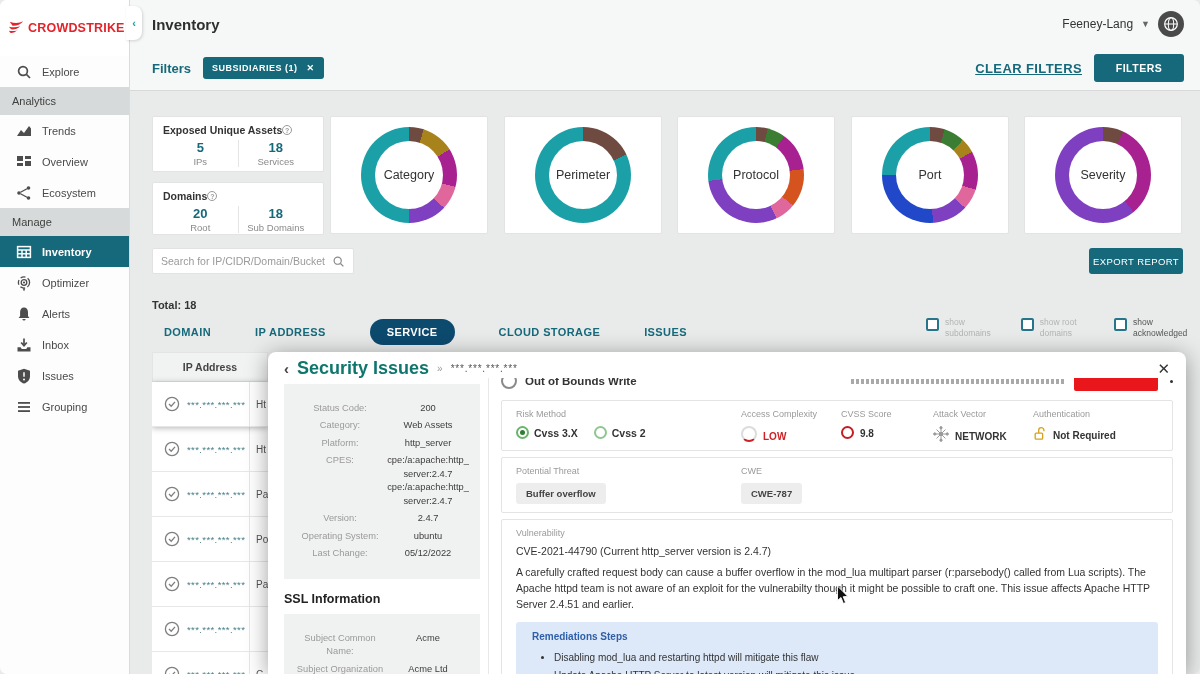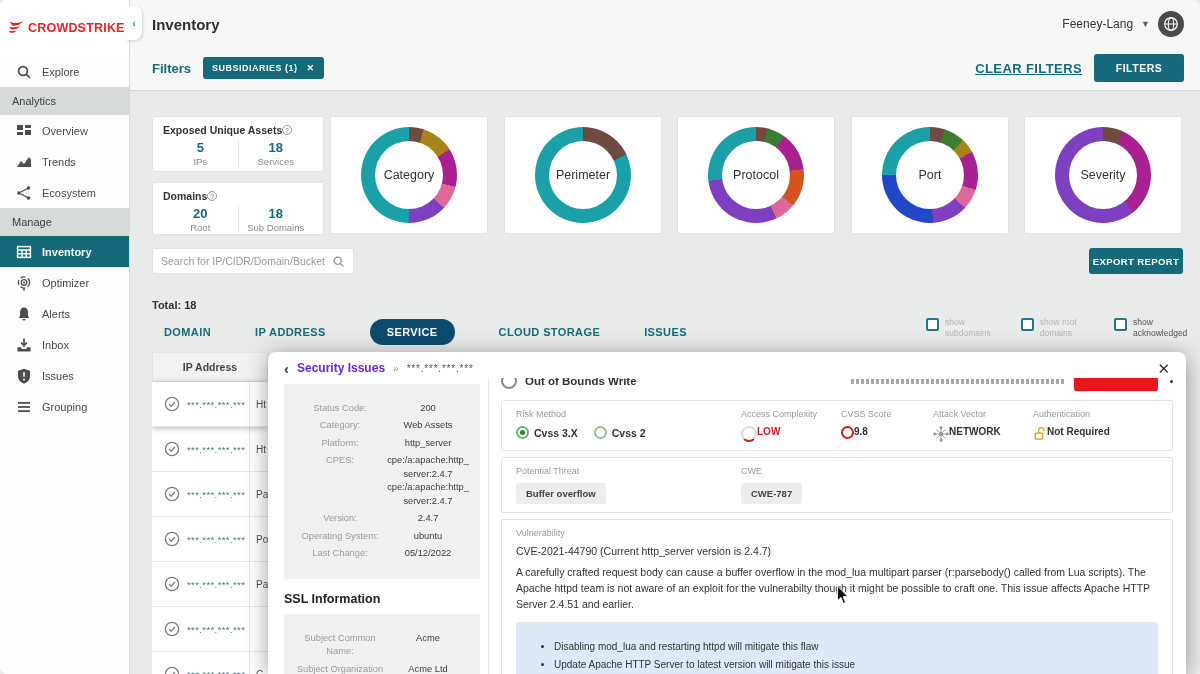--- a/index.html
+++ b/index.html
@@ -56,21 +56,21 @@
   .donut-card { position:absolute; top:24px; width:158px; height:118px; background:#fff; border:1px solid #e3e3e3; border-radius:2px; display:flex; align-items:center; justify-content:center; }
   .donut { position:relative; width:96px; height:96px; border-radius:50%; }
   .donut::after { content:""; position:absolute; inset:14px; background:#fff; border-radius:50%; }
   .donut-label { position:absolute; inset:0; display:flex; align-items:center; justify-content:center; font-size:12.5px; color:#333; z-index:2; }
 
   
   .search-box { position:absolute; left:22px; top:156px; width:202px; height:26px; background:#fff; border:1px solid #e2e2e2; border-radius:2px; display:flex; align-items:center; padding:0 8px; }
   .search-input { flex:1; border:none; outline:none; font-size:10.5px; color:#555; font-family:inherit; background:transparent; }
   .search-input::placeholder { color:#9a9a9a; }
   .search-glyph { width:13px; height:13px; color:#8a8a8a; }
-  .export-btn { position:absolute; right:17px; top:156px; width:94px; height:26px; background:#15697a; color:#fff; border:none; border-radius:3px; font-size:9.5px; font-weight:700; letter-spacing:.4px; font-family:inherit; cursor:pointer; }
+  .export-btn { position:absolute; right:17px; top:156px; width:94px; height:26px; background:#15697a; color:#fff; border:none; border-radius:3px; font-size:9.5px; font-weight:400; letter-spacing:.4px; font-family:inherit; cursor:pointer; }
 
   .total-line { position:absolute; left:22px; top:207px; font-size:11px; font-weight:700; color:#333; }
 
   
   .tabs-row { position:absolute; left:34px; top:227px; display:flex; align-items:center; gap:44px; }
   .tab { font-size:11px; font-weight:700; letter-spacing:.4px; color:#15697a; cursor:pointer; padding:7px 0; }
   .tab.active { background:#0c4a6e; color:#fff; border-radius:14px; padding:7px 17px; }
   .checks { position:absolute; right:14px; top:225px; display:flex; gap:30px; width:260px; }
   .check-opt { display:flex; gap:6px; width:72px; }
   .checkbox { width:13px; height:13px; border:2px solid #27758a; border-radius:2px; background:#fff; flex:none; margin-top:1px; cursor:pointer; }
@@ -83,21 +83,21 @@
   .ip-row { position:relative; height:45px; background:#fff; border-bottom:1px solid #e7e7e7; display:flex; align-items:center; padding-left:12px; gap:7px; cursor:pointer; }
   .ip-row.selected { box-shadow:0 1px 6px rgba(0,0,0,.3); z-index:2; }
   .row-check { width:16px; height:16px; flex:none; color:#7f7f7f; }
   .ip-text { font-size:9.5px; letter-spacing:.4px; color:#4a7f88; white-space:nowrap; }
   .svc-partial { position:absolute; left:97px; top:0; bottom:0; display:flex; align-items:center; padding-left:6px; border-left:1px solid #e7e7e7; font-size:10px; color:#555; white-space:nowrap; }
 
   
   .modal { position:absolute; left:268px; top:352px; width:918px; height:322px; background:#fff; border-radius:8px 8px 0 0; box-shadow:0 3px 22px rgba(0,0,0,.38); z-index:10; }
   .modal-header { height:26px; display:flex; align-items:center; padding:6px 16px 0 16px; gap:8px; }
   .back-chevron { font-size:15px; color:#444; font-weight:700; cursor:pointer; line-height:1; }
-  .modal-title { font-size:12px; font-weight:700; color:#6d28d9; }
+  .modal-title { font-size:18px; font-weight:700; color:#0f766e; }
   .modal-sep { font-size:10px; color:#999; }
   .modal-sub { font-size:10px; color:#555; letter-spacing:.8px; }
   .modal-close { margin-left:auto; font-size:15px; color:#333; cursor:pointer; line-height:1; }
   .modal-body { position:absolute; left:0; right:0; top:26px; bottom:0; overflow:hidden; }
   .v-divider { position:absolute; left:220px; top:0; bottom:0; width:1px; background:#e8e8e8; }
 
   .left-col { position:absolute; left:16px; top:6px; width:196px; }
   .kv-panel { background:#f0f1f1; padding:16px 10px;text-align:center; }
   .kv-row { display:flex; font-size:9.3px; line-height:1.45; padding:2px 0; }
   .kv-label { width:92px; flex:none; color:#9a9a9a; }
@@ -109,21 +109,21 @@
   .clipped-inner { position:absolute; left:0; right:0; top:-12px; height:30px; display:flex; align-items:center; gap:8px; }
   .clip-circle { width:16px; height:16px; border-radius:50%; border:2px solid #8a8a8a; flex:none; }
   .clip-title { font-size:11.5px; font-weight:700; color:#333; }
   .clip-meta { margin-left:auto; width:215px; height:5px; background:repeating-linear-gradient(90deg,#a9a9a9 0 3px,transparent 3px 5px); align-self:center; }
   .red-btn { width:84px; height:19px; background:#e9171b; border:none; border-radius:2px; flex:none; cursor:pointer; }
   .kebab { width:3px; height:3px; background:#333; border-radius:50%; flex:none; margin-left:4px; }
 
   .sec { border:1px solid #e4e4e4; border-radius:2px; background:#fff; padding:8px 14px; margin-bottom:6px; }
   .sec-cols { display:flex; }
   .m-label { font-size:9px; color:#9a9a9a; margin-bottom:7px; }
-  .m-val { display:flex; align-items:flex-start; gap:0; font-size:10px; font-weight:700; color:#333; }
+  .m-val { display:flex; align-items:flex-end; gap:6px; font-size:10px; font-weight:700; color:#333; }
   .col-risk { width:225px; } .col-ac { width:100px; } .col-cvss { width:92px; } .col-av { width:100px; }
   .radio-row { display:flex; gap:16px; align-items:center; }
   .radio-opt { display:flex; align-items:center; gap:5px; cursor:pointer; }
   .radio { width:13px; height:13px; border-radius:50%; border:2px solid #8fc690; position:relative; flex:none; }
   .radio-opt.selected .radio { border-color:#69b56a; }
   .radio-opt.selected .radio::after { content:""; position:absolute; inset:2px; border-radius:50%; background:#2f7d32; }
   .radio-label { font-size:10.5px; font-weight:700; color:#333; }
   .gauge { width:16px; height:16px; border-radius:50%; border:2.5px solid #dcdcdc; border-bottom-color:#cf2026; flex:none; }
   .low-text { color:#cf2026; }
   .cvss-ring { width:13px; height:13px; border-radius:50%; border:2.5px solid #c41e24; flex:none; }
@@ -163,36 +163,36 @@
               <circle cx="7" cy="7" r="4.4" fill="none" stroke="currentColor" stroke-width="1.7"></circle>
               <line x1="10.4" y1="10.4" x2="14" y2="14" stroke="currentColor" stroke-width="1.7"></line>
             </svg>
           </span>
           <span class="nav-label">Explore</span>
         </div>
       <div class="nav-section">Analytics</div>
         <div class="nav-item">
           <span class="nav-icon">
             <svg viewBox="0 0 16 16">
+              <path d="M1 13 L5 7 L8 10 L13 3 L15 5.5 L15 13 Z" fill="currentColor"></path>
+            </svg>
+          </span>
+          <span class="nav-label">Trends</span>
+        </div>
+
+        <div class="nav-item">
+          <span class="nav-icon">
+            <svg viewBox="0 0 16 16">
               <rect x="1" y="2" width="6" height="5" fill="currentColor"></rect>
               <rect x="9" y="2" width="6" height="3" fill="currentColor"></rect>
               <rect x="1" y="9" width="6" height="3" fill="currentColor"></rect>
               <rect x="9" y="7" width="6" height="5" fill="currentColor"></rect>
             </svg>
           </span>
           <span class="nav-label">Overview</span>
-        </div>
-
-        <div class="nav-item">
-          <span class="nav-icon">
-            <svg viewBox="0 0 16 16">
-              <path d="M1 13 L5 7 L8 10 L13 3 L15 5.5 L15 13 Z" fill="currentColor"></path>
-            </svg>
-          </span>
-          <span class="nav-label">Trends</span>
         </div>
 
         <div class="nav-item">
           <span class="nav-icon">
             <svg viewBox="0 0 16 16">
               <circle cx="3" cy="8" r="1.8" fill="currentColor"></circle>
               <circle cx="12.5" cy="3" r="1.8" fill="currentColor"></circle>
               <circle cx="12.5" cy="13" r="1.8" fill="currentColor"></circle>
               <line x1="4.5" y1="7.2" x2="11" y2="3.7" stroke="currentColor" stroke-width="1.3"></line>
               <line x1="4.5" y1="8.8" x2="11" y2="12.3" stroke="currentColor" stroke-width="1.3"></line>
@@ -635,20 +635,21 @@
               <span class="chip">CWE-787</span>
             </div>
           </div>
         </div>
 
         <div class="sec">
           <div class="m-label">Vulnerability</div>
           <div class="cve-line">CVE-2021-44790 (Current http_server version is 2.4.7)</div>
           <div class="vuln-para">A carefully crafted request body can cause a buffer overflow in the mod_lua multipart parser (r:parsebody() called from Lua scripts). The Apache httpd team is not aware of an exploit for the vulnerabilty though it might be possible to craft one. This issue affects Apache HTTP Server 2.4.51 and earlier.</div>
           <div class="remediation">
+            <div class="rem-title">Remediations Steps</div>
             <ul class="rem-list">
 
                 <li>Disabling mod_lua and restarting httpd will mitigate this flaw</li>
 
                 <li>Update Apache HTTP Server to latest version will mitigate this issue</li>
               </ul>
           </div>
 
         </div>
 

